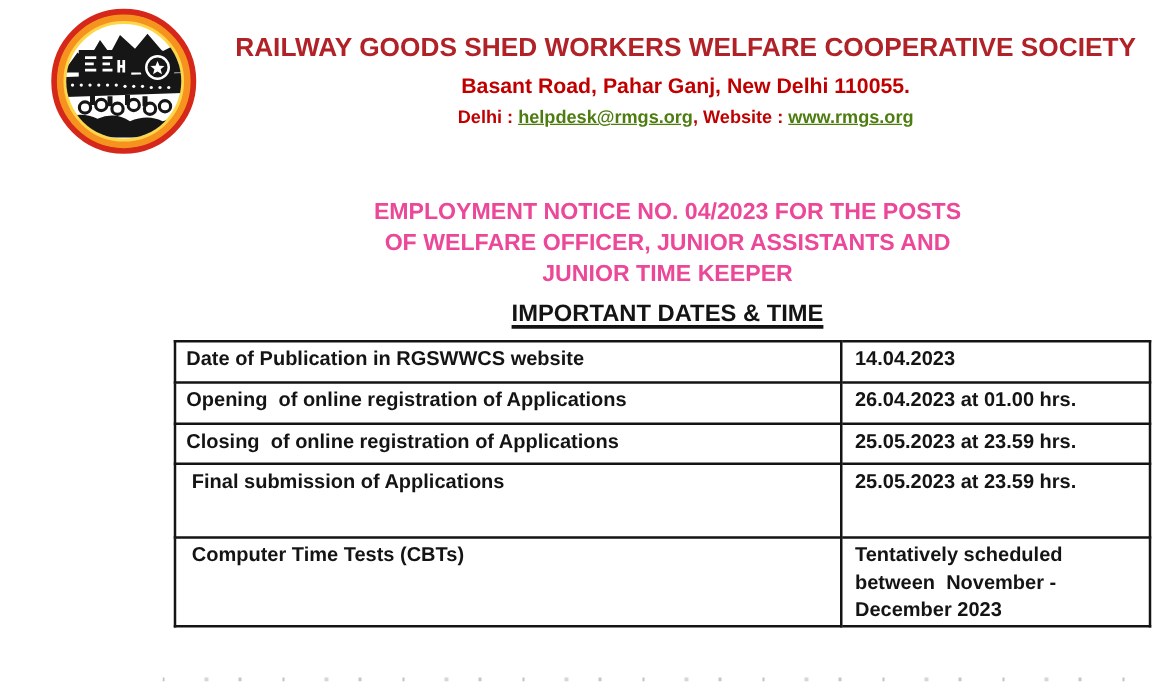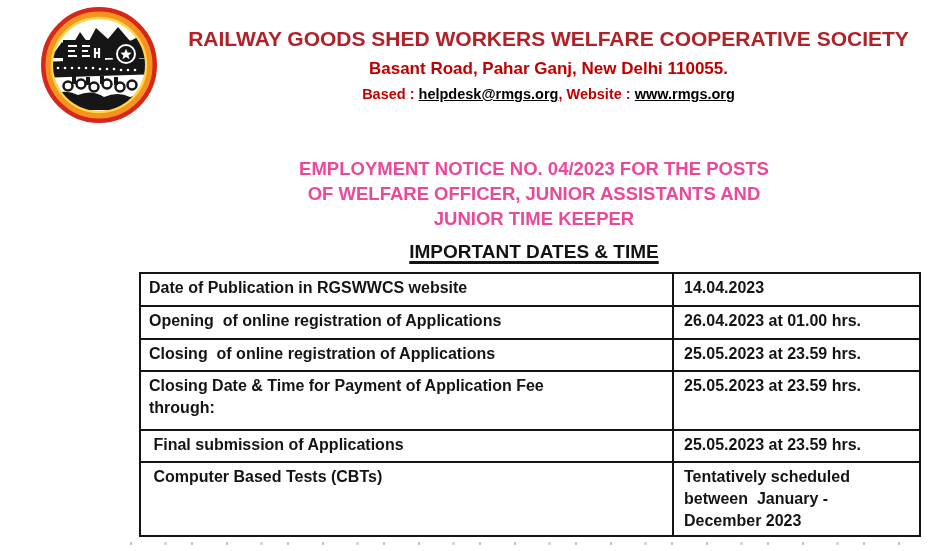--- a/index.html
+++ b/index.html
@@ -43,21 +43,21 @@
   }
   .contact {
     margin-top: 5px;
     font-size: 14.5px;
     font-weight: bold;
     line-height: 19px;
     color: #c00000;
     white-space: pre-wrap;
   }
   .contact a {
-    color: #000000;
+    color: #4d7c0f;
     text-decoration: underline;
     cursor: pointer;
   }
 
   
   .notice {
     margin-top: 52px;
     margin-left: 95px;
     width: 830px;
     text-align: center;
@@ -193,21 +193,21 @@
             <rect x="48" y="73" width="4" height="8"></rect>
             <rect x="62" y="72" width="4" height="8"></rect>
             <rect x="76" y="73" width="4" height="8"></rect>
           </g>
         </g>
       </svg>
     </div>
     <div class="header-text">
       <div class="org-name">RAILWAY GOODS SHED WORKERS WELFARE COOPERATIVE SOCIETY</div>
       <div class="address">Basant Road, Pahar Ganj, New Delhi 110055.</div>
-      <div class="contact"><span>Based : </span><a href="#">helpdesk@rmgs.org</a><span>, Website : </span><a href="#">www.rmgs.org</a></div>
+      <div class="contact"><span>Delhi : </span><a href="#">helpdesk@rmgs.org</a><span>, Website : </span><a href="#">www.rmgs.org</a></div>
     </div>
   </header>
 
   <section class="notice">
     <div class="notice-title">EMPLOYMENT NOTICE NO. 04/2023 FOR THE POSTS</div>
     <div class="notice-title">OF WELFARE OFFICER, JUNIOR ASSISTANTS AND</div>
     <div class="notice-title">JUNIOR TIME KEEPER</div>
     <div>
       <span class="section-heading">IMPORTANT DATES &amp; TIME</span>
     </div>
@@ -225,32 +225,27 @@
       </tr>
       <tr>
         <td class="label">Opening  of online registration of Applications</td>
         <td class="value">26.04.2023 at 01.00 hrs.</td>
       </tr>
       <tr>
         <td class="label">Closing  of online registration of Applications</td>
         <td class="value">25.05.2023 at 23.59 hrs.</td>
       </tr>
       <tr>
-        <td class="label">Closing Date &amp; Time for Payment of Application Fee
-through:</td>
-        <td class="value">25.05.2023 at 23.59 hrs.</td>
-      </tr>
-      <tr>
         <td class="label"> Final submission of Applications</td>
         <td class="value">25.05.2023 at 23.59 hrs.</td>
       </tr>
       <tr>
-        <td class="label"> Computer Based Tests (CBTs)</td>
+        <td class="label"> Computer Time Tests (CBTs)</td>
         <td class="value">Tentatively scheduled
-between  January -
+between  November -
 December 2023</td>
       </tr>
     </tbody>
   </table>
 
   <div class="clipped-line"></div>
 
 </div>
 
 </body></html>

